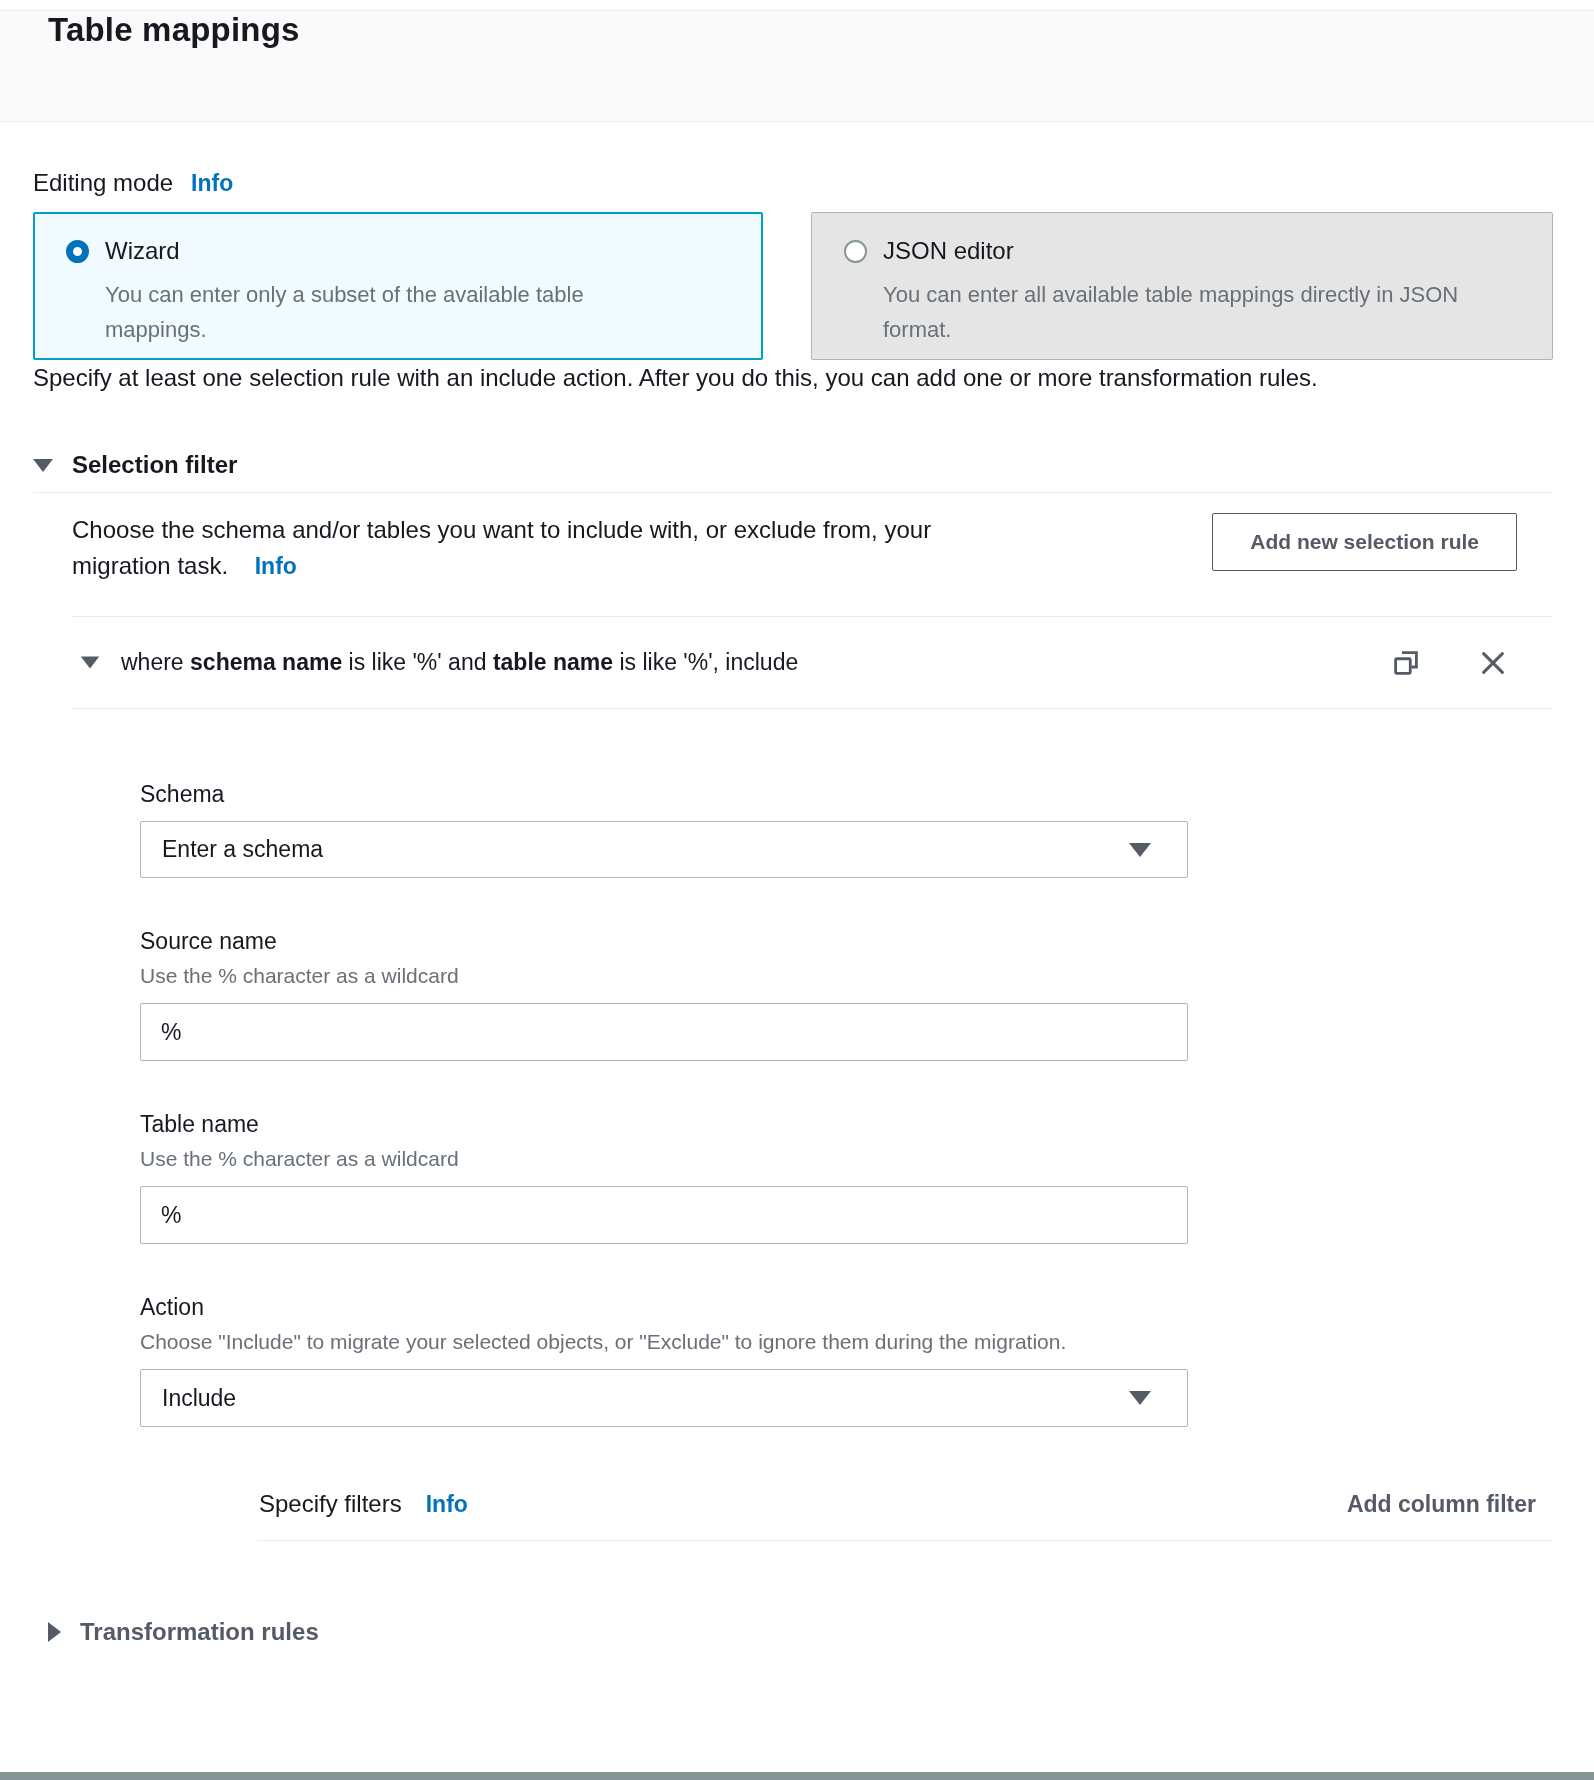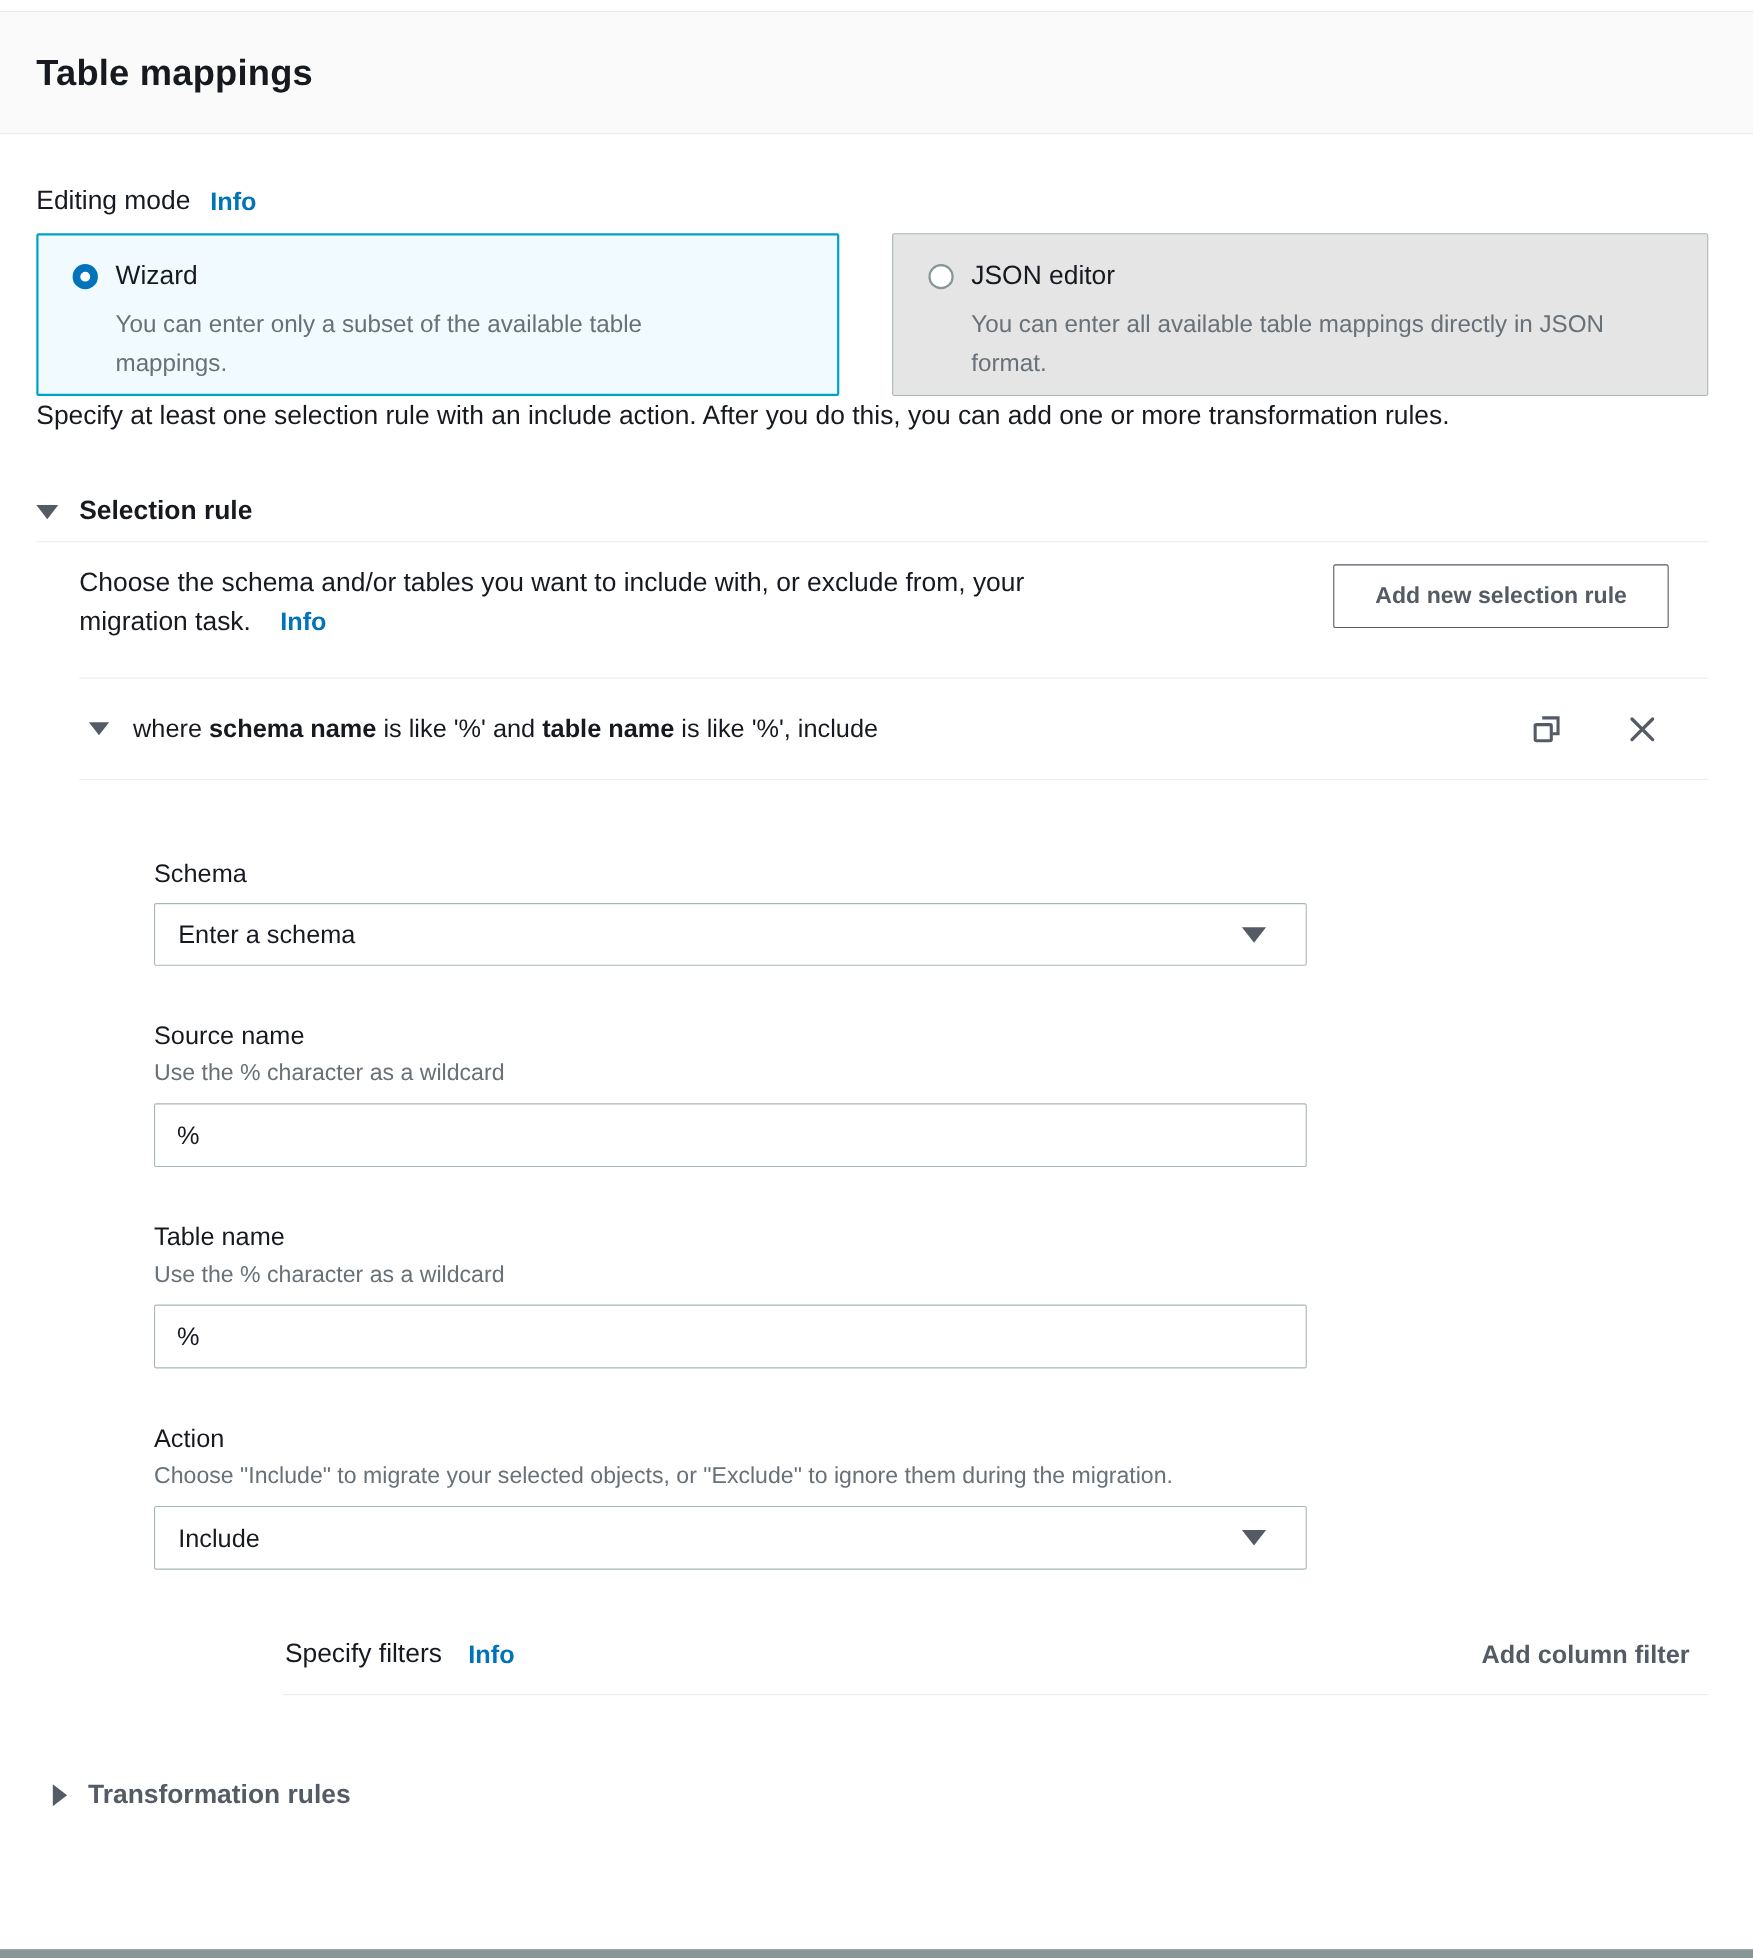--- a/index.html
+++ b/index.html
@@ -16,22 +16,21 @@
     background: #ffffff;
     overflow: hidden;
   }
   .top-strip { height: 10px; background: #ffffff; }
   .page-header {
     height: 112px;
     background: #fafafa;
     border-top: 1px solid #eaeded;
     border-bottom: 1px solid #eaeded;
     display: flex;
-    align-items: center;
-    padding-left: 33px;
+    padding-left: 48px;
   }
   .page-header h1 {
     font-size: 33px;
     font-weight: 700;
     color: #16191f;
     letter-spacing: 0.2px;
   }
   .content { padding: 0 41px 0 33px; }
 
   .label-row {
@@ -277,21 +276,21 @@
           <span class="card-label">JSON editor</span>
         </div>
         <div class="card-desc w2">You can enter all available table mappings directly in JSON format.</div>
       </div>
     </div>
 
     <p class="intro">Specify at least one selection rule with an include action. After you do this, you can add one or more transformation rules.</p>
 
     <div class="section-header">
       <span class="caret-down"></span>
-      <span class="title">Selection rule</span>
+      <span class="title">Selection filter</span>
     </div>
     <div class="divider d-full"></div>
 
     <div class="sr-row">
       <div class="sr-desc">
         <span>Choose the schema and/or tables you want to include with, or exclude from, your migration task.</span>
         <a class="info-link">Info</a>
       </div>
       <button class="add-rule-btn">Add new selection rule</button>
     </div>

